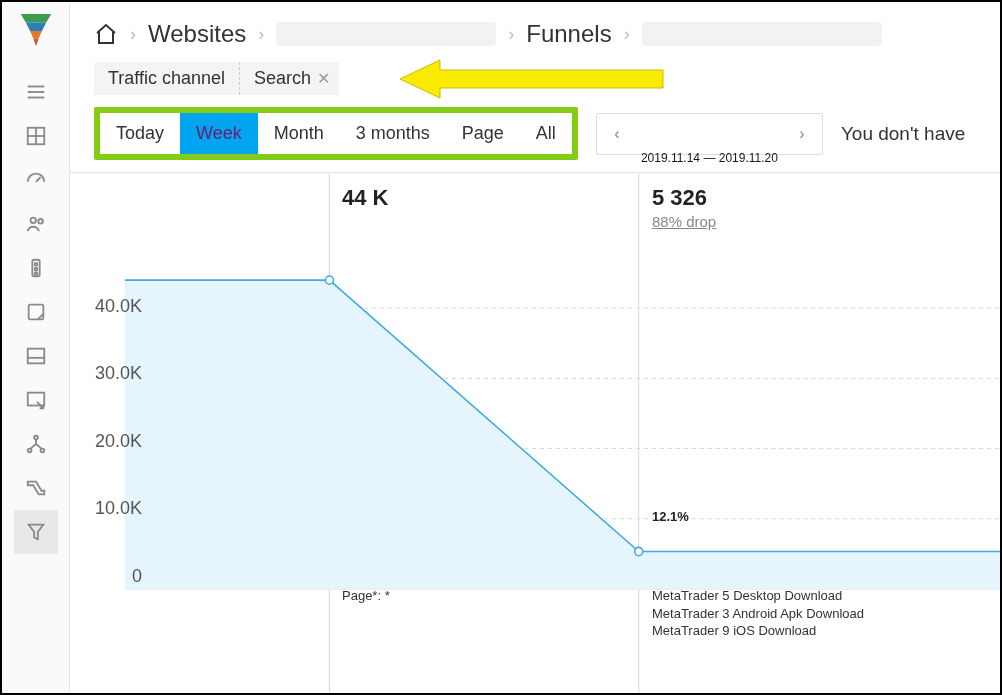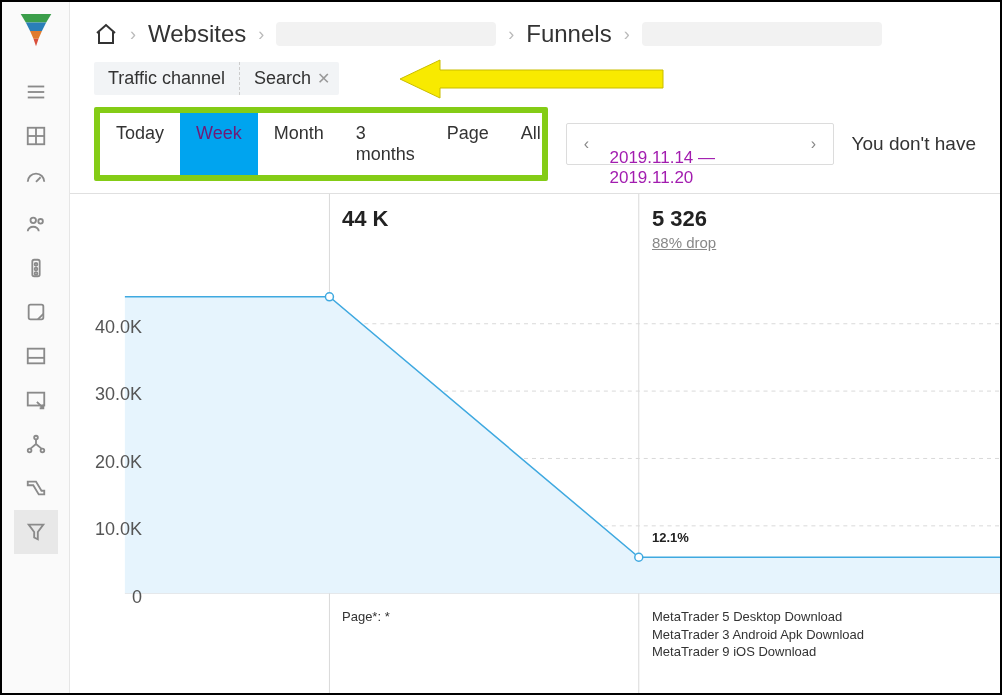--- a/index.html
+++ b/index.html
@@ -142,22 +142,22 @@
   }
   .date-range .nav {
     width: 28px;
     text-align: center;
     color: #888;
     cursor: pointer;
     font-size: 16px;
   }
   .date-range .range-text {
     padding: 0 10px;
-    font-size: 17px;
-    color: #a21caf;
+    font-size: 12px;
+    color: #0f172a;
     margin-top: 48px;
   }
   .right-msg {
     font-size: 19px;
     color: #333;
     white-space: nowrap;
   }
   .chart-area {
     flex: 1;
     position: relative;

